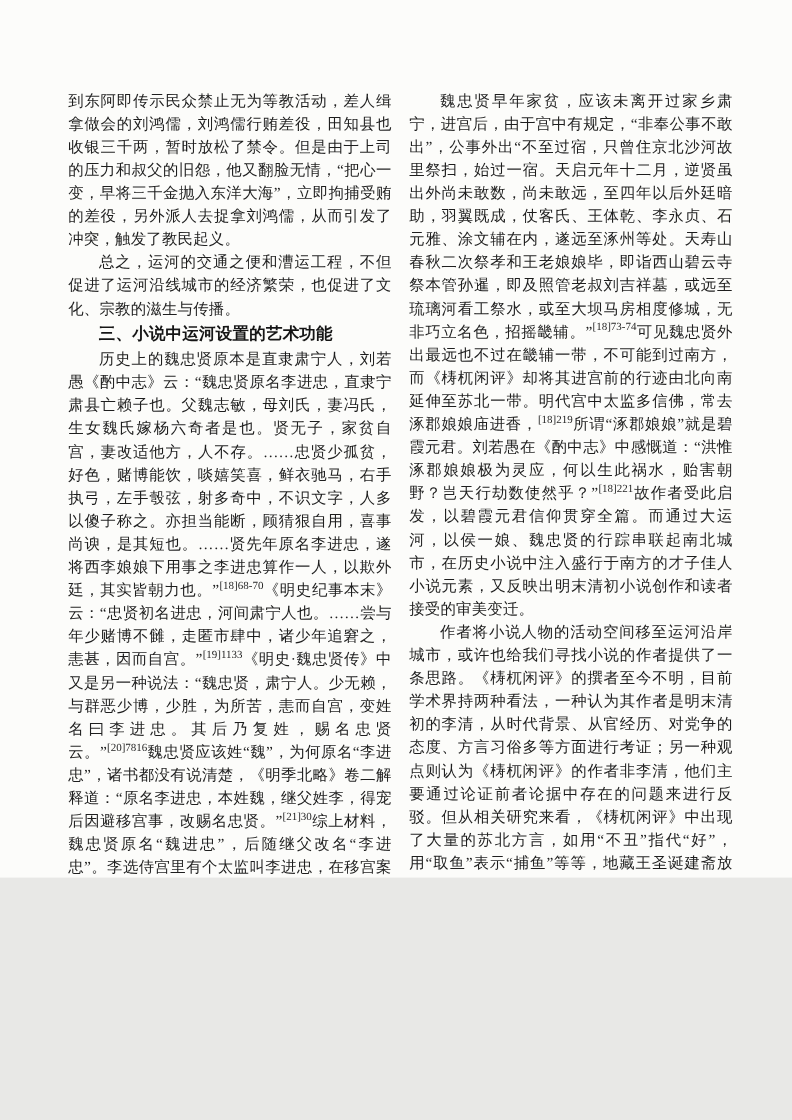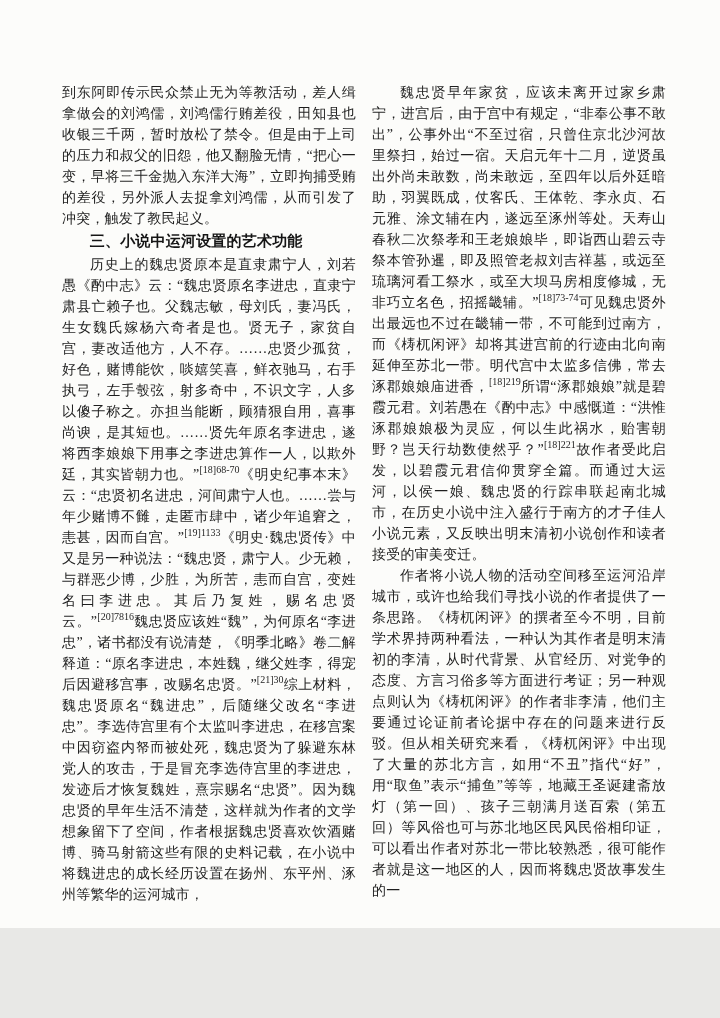--- a/index.html
+++ b/index.html
@@ -1,19 +1,19 @@
 <!DOCTYPE html>
 <html><head>
 <meta charset="utf-8">
 <style>
   html, body { margin: 0; padding: 0; background: #e8e8e6; }
   .page {
     position: relative;
     width: 720px;
-    height: 928px;
+    height: 798px;
     margin: 0 auto;
     background: #fcfcfa;
     overflow: hidden;
     font-family: "Liberation Serif", "DejaVu Serif", serif;
     color: #1e1e1e;
   }
   .columns {
     position: absolute;
     left: 62px;
     top: 82px;
@@ -60,20 +60,21 @@
     color: #1e1e1e;
   }
 </style>
 </head>
 <body>
 
 <div class="page">
   <div class="columns">
     <div class="col">
         <p class="cont">到东阿即传示民众禁止无为等教活动，差人缉拿做会的刘鸿儒，刘鸿儒行贿差役，田知县也收银三千两，暂时放松了禁令。但是由于上司的压力和叔父的旧怨，他又翻脸无情，“把心一变，早将三千金抛入东洋大海”，立即拘捕受贿的差役，另外派人去捉拿刘鸿儒，从而引发了冲突，触发了教民起义。</p>
+        <p>总之，运河的交通之便和漕运工程，不但促进了运河沿线城市的经济繁荣，也促进了文化、宗教的滋生与传播。</p>
         <h2>三、小说中运河设置的艺术功能</h2>
         <p>历史上的魏忠贤原本是直隶肃宁人，刘若愚《酌中志》云：“魏忠贤原名李进忠，直隶宁肃县亡赖子也。父魏志敏，母刘氏，妻冯氏，生女魏氏嫁杨六奇者是也。贤无子，家贫自宫，妻改适他方，人不存。……忠贤少孤贫，好色，赌博能饮，啖嬉笑喜，鲜衣驰马，右手执弓，左手彀弦，射多奇中，不识文字，人多以傻子称之。亦担当能断，顾猜狠自用，喜事尚谀，是其短也。……贤先年原名李进忠，遂将西李娘娘下用事之李进忠算作一人，以欺外廷，其实皆朝力也。”<sup>[18]68-70</sup>《明史纪事本末》云：“忠贤初名进忠，河间肃宁人也。……尝与年少赌博不雠，走匿市肆中，诸少年追窘之，恚甚，因而自宫。”<sup>[19]1133</sup>《明史·魏忠贤传》中又是另一种说法：“魏忠贤，肃宁人。少无赖，与群恶少博，少胜，为所苦，恚而自宫，变姓名曰李进忠。其后乃复姓，赐名忠贤云。”<sup>[20]7816</sup>魏忠贤应该姓“魏”，为何原名“李进忠”，诸书都没有说清楚，《明季北略》卷二解释道：“原名李进忠，本姓魏，继父姓李，得宠后因避移宫事，改赐名忠贤。”<sup>[21]30</sup>综上材料，魏忠贤原名“魏进忠”，后随继父改名“李进忠”。李选侍宫里有个太监叫李进忠，在移宫案中因窃盗内帑而被处死，魏忠贤为了躲避东林党人的攻击，于是冒充李选侍宫里的李进忠，发迹后才恢复魏姓，熹宗赐名“忠贤”。因为魏忠贤的早年生活不清楚，这样就为作者的文学想象留下了空间，作者根据魏忠贤喜欢饮酒赌博、骑马射箭这些有限的史料记载，在小说中将魏进忠的成长经历设置在扬州、东平州、涿州等繁华的运河城市，</p>
       </div>
     <div class="col">
         <p>魏忠贤早年家贫，应该未离开过家乡肃宁，进宫后，由于宫中有规定，“非奉公事不敢出”，公事外出“不至过宿，只曾住京北沙河故里祭扫，始过一宿。天启元年十二月，逆贤虽出外尚未敢数，尚未敢远，至四年以后外廷暗助，羽翼既成，仗客氏、王体乾、李永贞、石元雅、涂文辅在内，遂远至涿州等处。天寿山春秋二次祭孝和王老娘娘毕，即诣西山碧云寺祭本管孙暹，即及照管老叔刘吉祥墓，或远至琉璃河看工祭水，或至大坝马房相度修城，无非巧立名色，招摇畿辅。”<sup>[18]73-74</sup>可见魏忠贤外出最远也不过在畿辅一带，不可能到过南方，而《梼杌闲评》却将其进宫前的行迹由北向南延伸至苏北一带。明代宫中太监多信佛，常去涿郡娘娘庙进香，<sup>[18]219</sup>所谓“涿郡娘娘”就是碧霞元君。刘若愚在《酌中志》中感慨道：“洪惟涿郡娘娘极为灵应，何以生此祸水，贻害朝野？岂天行劫数使然乎？”<sup>[18]221</sup>故作者受此启发，以碧霞元君信仰贯穿全篇。而通过大运河，以侯一娘、魏忠贤的行踪串联起南北城市，在历史小说中注入盛行于南方的才子佳人小说元素，又反映出明末清初小说创作和读者接受的审美变迁。</p>
         <p>作者将小说人物的活动空间移至运河沿岸城市，或许也给我们寻找小说的作者提供了一条思路。《梼杌闲评》的撰者至今不明，目前学术界持两种看法，一种认为其作者是明末清初的李清，从时代背景、从官经历、对党争的态度、方言习俗多等方面进行考证；另一种观点则认为《梼杌闲评》的作者非李清，他们主要通过论证前者论据中存在的问题来进行反驳。但从相关研究来看，《梼杌闲评》中出现了大量的苏北方言，如用“不丑”指代“好”，用“取鱼”表示“捕鱼”等等，地藏王圣诞建斋放灯（第一回）、孩子三朝满月送百索（第五回）等风俗也可与苏北地区民风民俗相印证，可以看出作者对苏北一带比较熟悉，很可能作者就是这一地区的人，因而将魏忠贤故事发生的一</p>
       </div>
   </div>
   <div class="page-footer">— 20 —</div>
 </div>

